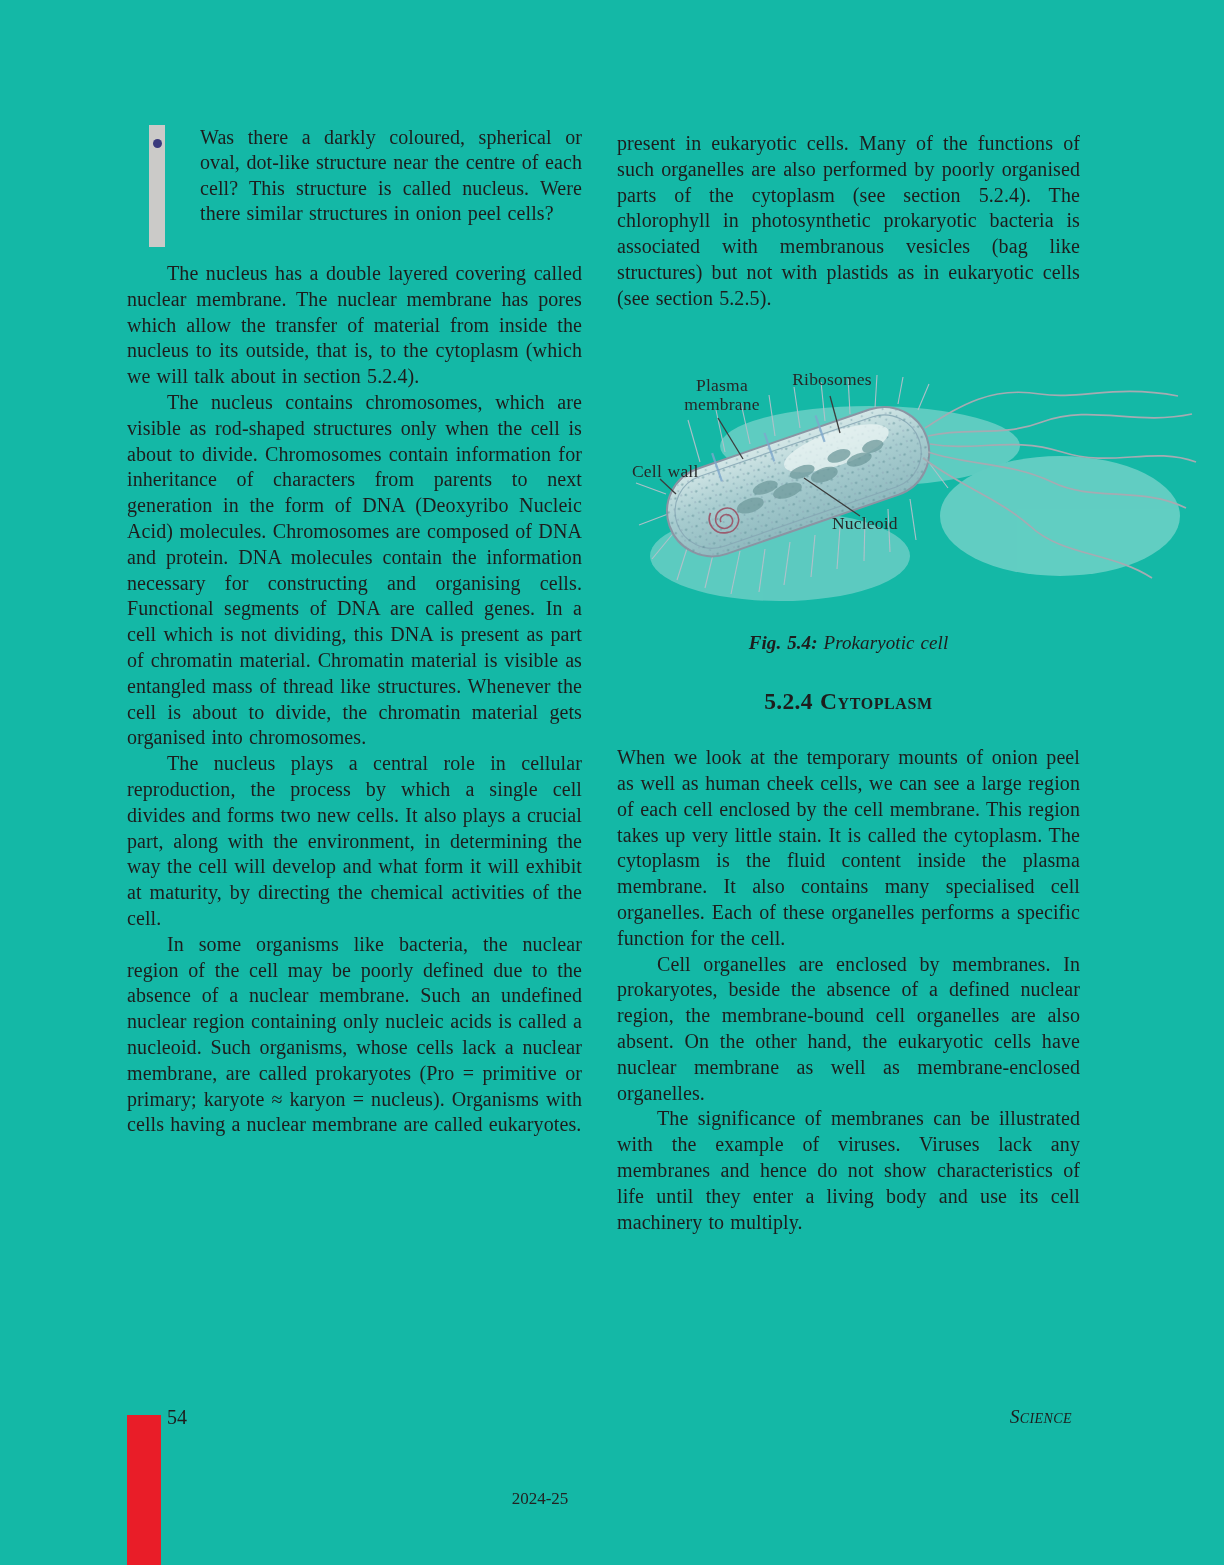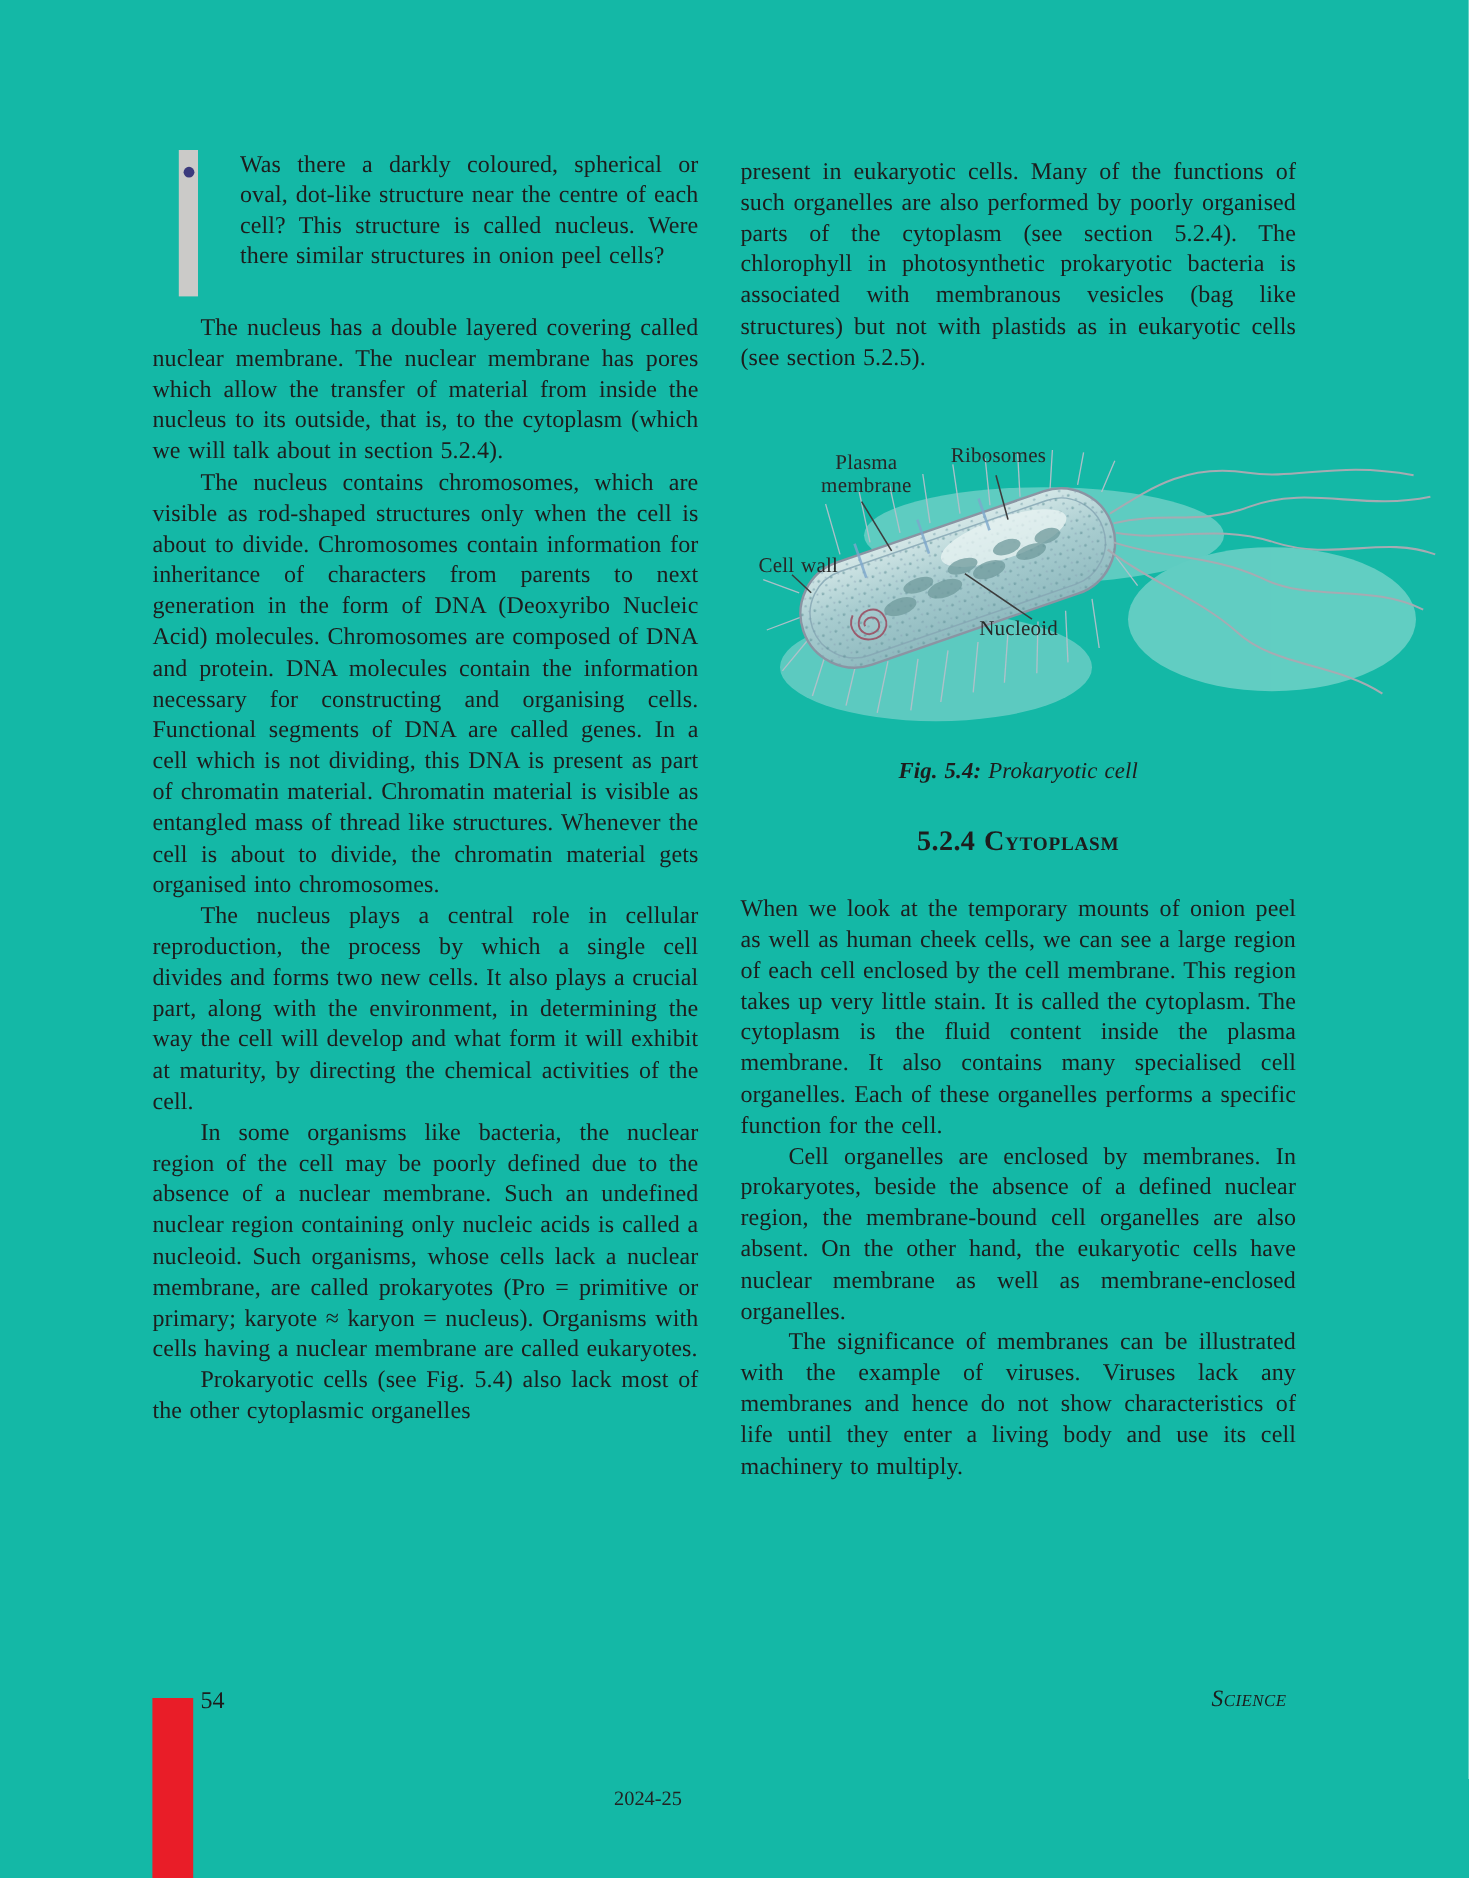--- a/index.html
+++ b/index.html
@@ -21,21 +21,21 @@
   .bullet-bar { position:relative; width:16px; height:122px; background:#cbcac8; margin-left:22px; flex:0 0 16px; }
   .bullet-dot { position:absolute; left:4px; top:14px; width:9px; height:9px; border-radius:50%; background:#3b3a7c; }
   .bullet-text { width:382px; margin-left:35px; text-align:justify; line-height:25.4px; }
 
   
   .figure-wrap { position:relative; margin-top:54px; width:573px; height:258px;margin-left:13px; }
   .fig-label { position:absolute; font-size:17.5px; line-height:19px; color:#272727; letter-spacing:0.2px; }
   .lbl-plasma   { left:28px;  top:10px;  width:128px; text-align:center; }
   .lbl-ribosome { left:150px; top:4px;   width:104px; text-align:center; }
   .lbl-cellwall { left:2px;   top:96px;  width:76px; }
-  .lbl-nucleoid { left:186px; top:148px; width:92px; }
+  .lbl-nucleoid { left:202px; top:148px; width:92px; }
   .fig-caption { margin-top:6px; text-align:center; font-style:italic; font-size:19px; width:463px; }
   .fig-caption .fig-num { font-weight:bold; }
 
   
   .sec-heading { margin-top:34px; margin-bottom:30px; font-size:23.5px; letter-spacing:0.3px; text-align:center; text-indent:0; }
   .sec-num { font-weight:bold; }
   .sc { font-variant:small-caps; font-weight:bold; letter-spacing:0.6px; }
 
   
   .red-bar { position:absolute; left:127px; top:1415px; width:34px; height:150px; background:#e91d28; }
@@ -53,21 +53,20 @@
     <div class="bullet-box">
       <div class="bullet-bar">
         <span class="bullet-dot"></span>
       </div>
       <p class="bullet-text">Was there a darkly coloured, spherical or oval, dot-like structure near the centre of each cell? This structure is called nucleus. Were there similar structures in onion peel cells?</p>
     </div>
     <p class="para">The nucleus has a double layered covering called nuclear membrane. The nuclear membrane has pores which allow the transfer of material from inside the nucleus to its outside, that is, to the cytoplasm (which we will talk about in section 5.2.4).</p>
     <p class="para">The nucleus contains chromosomes, which are visible as rod-shaped structures only when the cell is about to divide. Chromosomes contain information for inheritance of characters from parents to next generation in the form of DNA (Deoxyribo Nucleic Acid) molecules. Chromosomes are composed of DNA and protein. DNA molecules contain the information necessary for constructing and organising cells. Functional segments of DNA are called genes. In a cell which is not dividing, this DNA is present as part of chromatin material. Chromatin material is visible as entangled mass of thread like structures. Whenever the cell is about to divide, the chromatin material gets organised into chromosomes.</p>
     <p class="para">The nucleus plays a central role in cellular reproduction, the process by which a single cell divides and forms two new cells. It also plays a crucial part, along with the environment, in determining the way the cell will develop and what form it will exhibit at maturity, by directing the chemical activities of the cell.</p>
     <p class="para">In some organisms like bacteria, the nuclear region of the cell may be poorly defined due to the absence of a nuclear membrane. Such an undefined nuclear region containing only nucleic acids is called a nucleoid. Such organisms, whose cells lack a nuclear membrane, are called prokaryotes (Pro = primitive or primary; karyote ≈ karyon = nucleus). Organisms with cells having a nuclear membrane are called eukaryotes.</p>
-    <p class="para">Prokaryotic cells (see Fig. 5.4) also lack most of the other cytoplasmic organelles</p>
   </div>
 
   <div class="col col-right">
     <p class="para no-indent">present in eukaryotic cells. Many of the functions of such organelles are also performed by poorly organised parts of the cytoplasm (see section 5.2.4). The chlorophyll in photosynthetic prokaryotic bacteria is associated with membranous vesicles (bag like structures) but not with plastids as in eukaryotic cells (see section 5.2.5).</p>
 
     <div class="figure-wrap">
       <svg width="573" height="258" viewBox="0 0 573 258">
         <defs>
           <linearGradient id="bodyGrad" x1="0" y1="0" x2="0" y2="1">
             <stop offset="0" stop-color="#d4e7e7"></stop>

